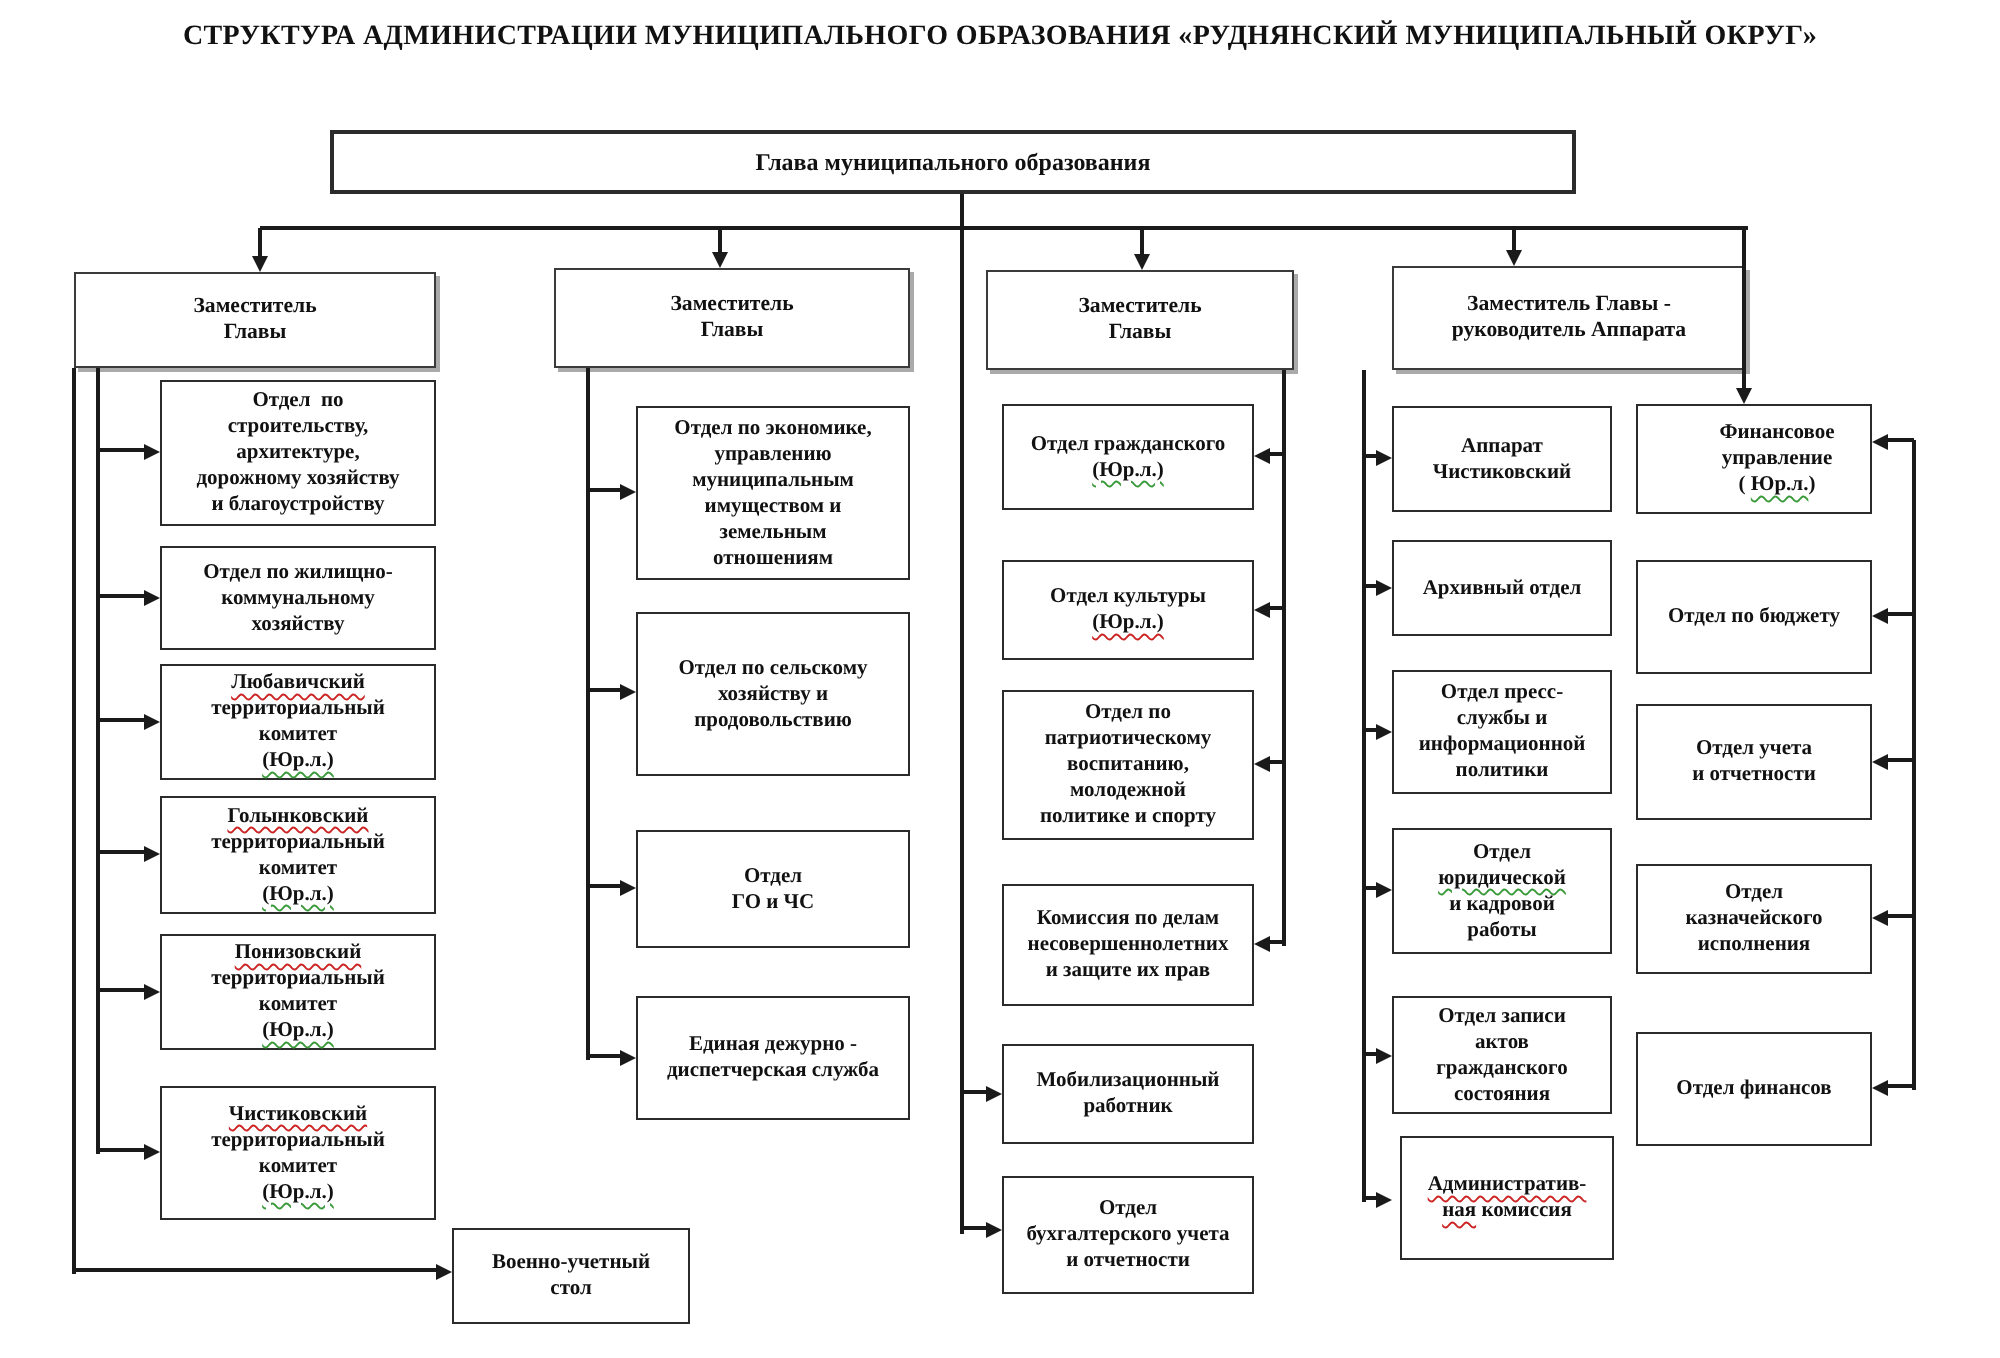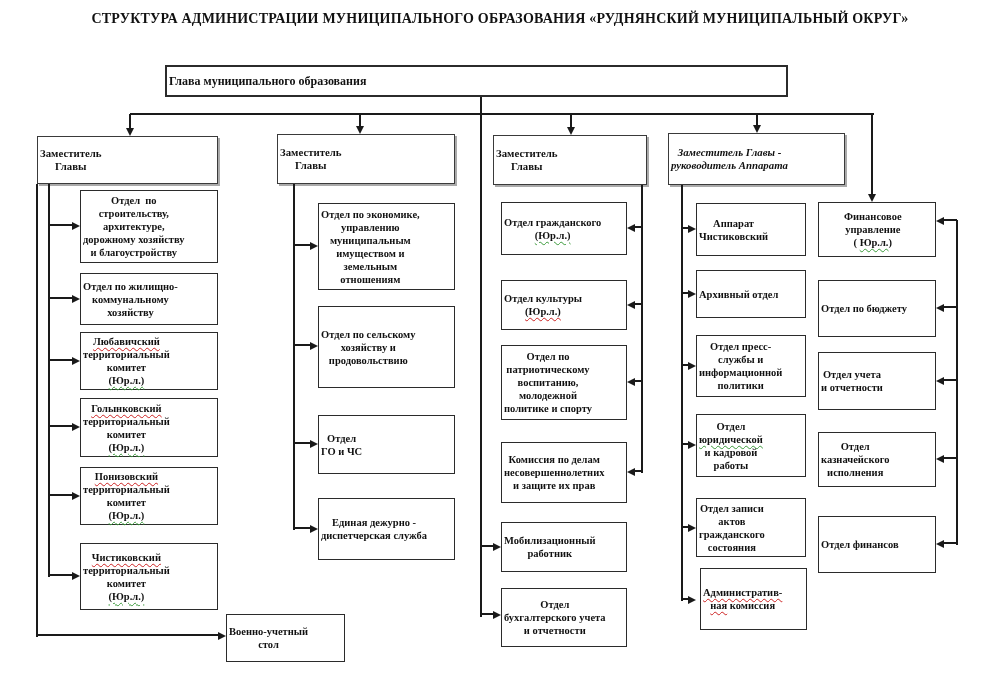--- a/index.html
+++ b/index.html
@@ -11,21 +11,21 @@
     position:relative;width:1000px;height:679px;background:var(--bg);
     font-family:"Liberation Serif","DejaVu Serif",serif;color:var(--ink);
     overflow:hidden;margin:0 auto;
   }
   #title{
     position:absolute;left:0;top:10px;width:1000px;text-align:center;
     font-weight:bold;font-size:14px;line-height:17px;letter-spacing:.2px;
   }
   .box{
     position:absolute;background:var(--bg);border:1.5px solid var(--border);
-    display:flex;align-items:center;text-align:center;
+    display:flex;align-items:center;justify-content:center;text-align:center;
     font-weight:bold;font-size:10.5px;line-height:13px;box-sizing:border-box;
     padding:1px 2px;
   }
   .box.root{border-width:2px;font-size:12px;}
   .box.hdr{border-color:#3a3a3a;box-shadow:2px 2px 0 var(--shadow);font-size:10.8px;}
   .seg{white-space:pre-wrap;}
   .m-red{text-decoration-line:underline;text-decoration-style:wavy;
          text-decoration-color:var(--red);text-decoration-thickness:1px;text-underline-offset:2px;}
   .m-green{text-decoration-line:underline;text-decoration-style:wavy;
          text-decoration-color:var(--green);text-decoration-thickness:1px;text-underline-offset:2px;}
@@ -48,21 +48,21 @@
       </div>
       <div class="box hdr" style="left: 37px; top: 136px; width: 181px; height: 48px;">
         <div><span class="seg">Заместитель</span><br><span class="seg">Главы</span></div>
       </div>
       <div class="box hdr" style="left: 277px; top: 134px; width: 178px; height: 50px;">
         <div><span class="seg">Заместитель</span><br><span class="seg">Главы</span></div>
       </div>
       <div class="box hdr" style="left: 493px; top: 135px; width: 154px; height: 50px;">
         <div><span class="seg">Заместитель</span><br><span class="seg">Главы</span></div>
       </div>
-      <div class="box hdr" style="left: 668px; top: 133px; width: 177px; height: 52px; font-style: italic;">
+      <div class="box hdr" style="left: 696px; top: 133px; width: 177px; height: 52px;">
         <div><span class="seg">Заместитель Главы -</span><br><span class="seg">руководитель Аппарата</span></div>
       </div>
       <div class="box" style="left: 80px; top: 190px; width: 138px; height: 73px;">
         <div><span class="seg">Отдел&nbsp; по</span><br><span class="seg">строительству,</span><br><span class="seg">архитектуре,</span><br><span class="seg">дорожному хозяйству</span><br><span class="seg">и благоустройству</span></div>
       </div>
       <div class="box" style="left: 80px; top: 273px; width: 138px; height: 52px;">
         <div><span class="seg">Отдел по жилищно-</span><br><span class="seg">коммунальному</span><br><span class="seg">хозяйству</span></div>
       </div>
       <div class="box" style="left: 80px; top: 332px; width: 138px; height: 58px;">
         <div><span class="seg m-red">Любавичский</span><br><span class="seg">территориальный</span><br><span class="seg">комитет</span><br><span class="seg m-green">(Юр.л.)</span></div>

